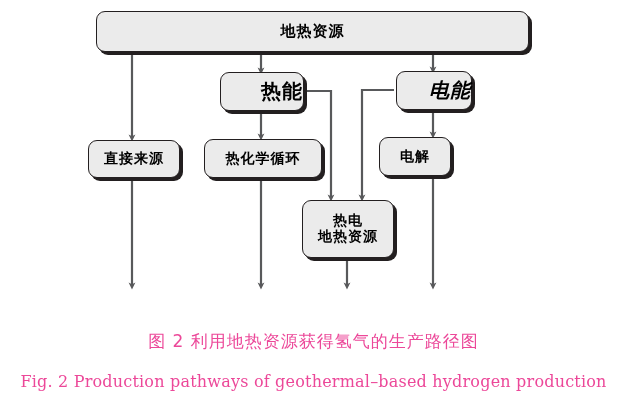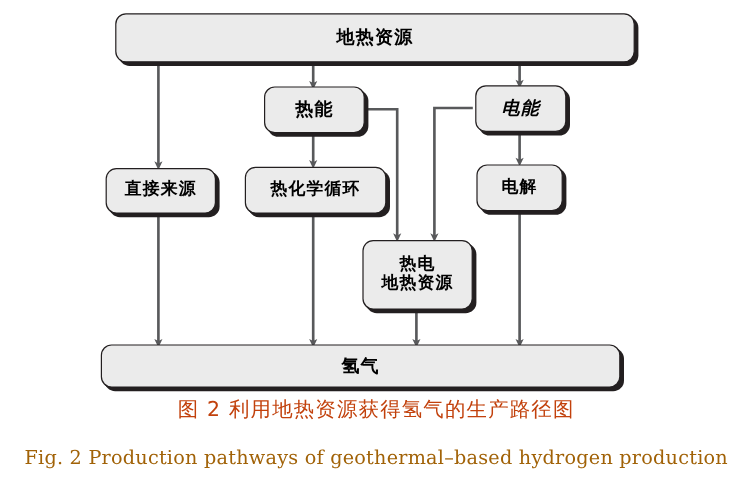--- a/index.html
+++ b/index.html
@@ -29,37 +29,37 @@
     text-align:center;
     color:#000;
     font-weight:bold;
     line-height:1.12;
     letter-spacing:1px;
     z-index:2;
   }
   .node .lbl{display:block;white-space:pre-line;}
 
   .n-wide{font-size:15px;}
-  .n-mid{font-size:15px;}
+  .n-mid{font-size:20px;justify-content:flex-end;}
   .n-small{font-size:14px;}
 
   
   #cap-cn{
     position:absolute;left:0;top:330px;width:627px;
     text-align:center;
     font-size:17px;
-    color:#c2410c;
+    color:#ec4899;
     font-family:"DejaVu Sans", sans-serif;
     letter-spacing:1px;
   }
   #cap-en{
     position:absolute;left:0;top:372px;width:627px;
     text-align:center;
     font-size:16px;
-    color:#a16207;
+    color:#ec4899;
     font-family:"DejaVu Serif", serif;
     letter-spacing:0.2px;
   }
 </style>
 </head>
 <body>
 
 <div id="figure">
 
   <div id="canvas">
@@ -109,31 +109,28 @@
     </div>
 
     <div class="node n-small" style="left:88px;top:140px;width:92px;height:38px;">
       <span class="lbl">直接来源</span>
     </div>
 
     <div class="node n-small" style="left:204px;top:139px;width:118px;height:39px;">
       <span class="lbl">热化学循环</span>
     </div>
 
-    <div class="node n-small" style="left:397px;top:137px;width:72px;height:39px;">
+    <div class="node n-small" style="left:379px;top:137px;width:72px;height:39px;">
       <span class="lbl">电解</span>
     </div>
 
     <div class="node n-small" style="left:302px;top:200px;width:92px;height:58px;">
       <span class="lbl">热电
 地热资源</span>
     </div>
 
-    <div class="node n-wide" style="left:84px;top:287px;width:433px;height:36px;">
-      <span class="lbl">氢气</span>
-    </div>
 
   </div>
 
   <div id="cap-cn">图 2   利用地热资源获得氢气的生产路径图</div>
   <div id="cap-en">Fig. 2   Production pathways of geothermal–based hydrogen production</div>
 
 </div>
 
 </body></html>

